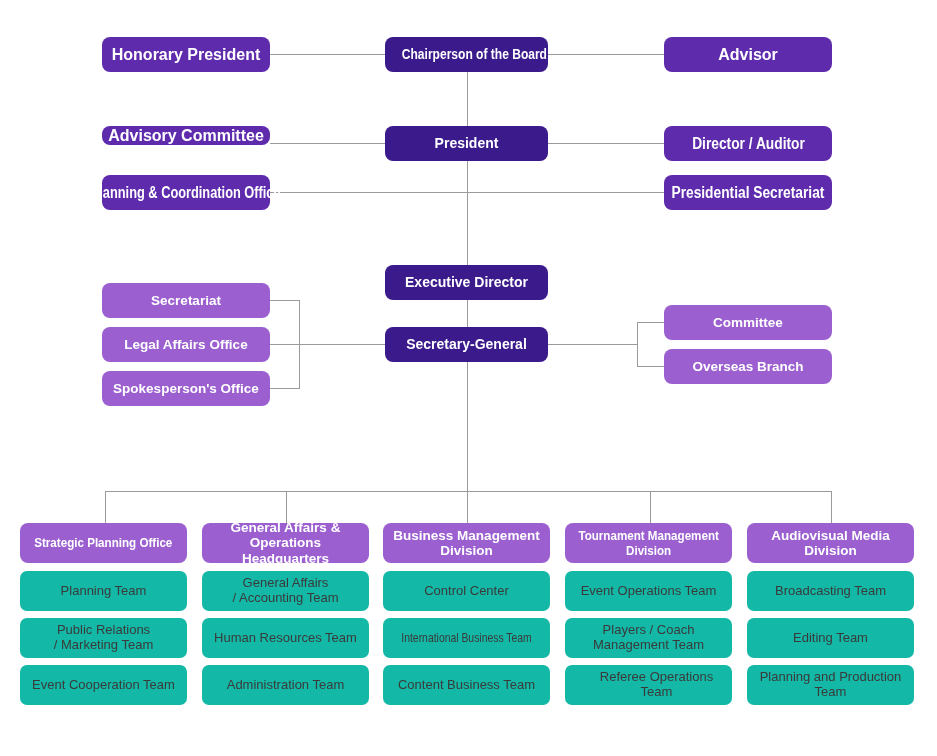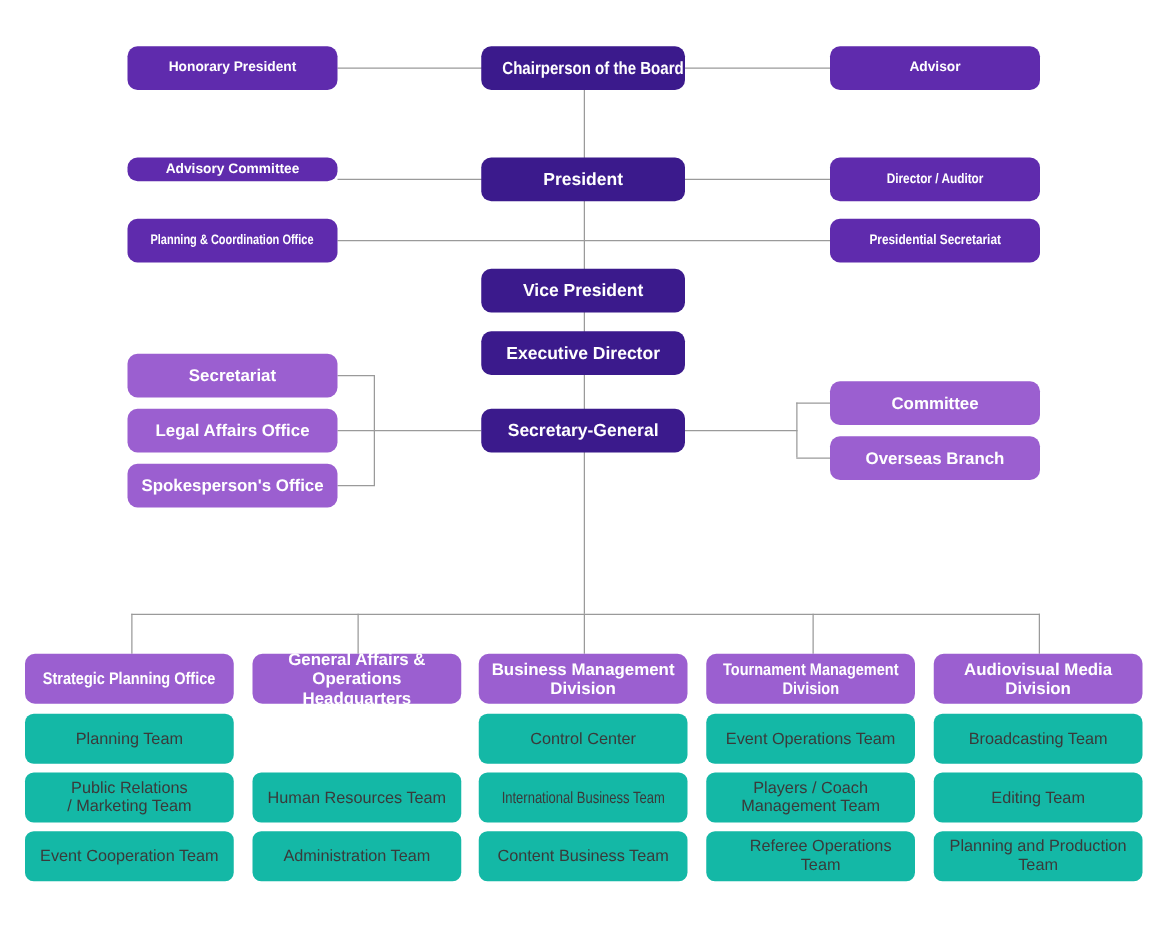--- a/index.html
+++ b/index.html
@@ -32,21 +32,21 @@
   .node-dark {
     background: #3B1A8C;
     color: #ffffff;
     font-weight: bold;
     font-size: 14px;
   }
   .node-mid {
     background: #5F2BAD;
     color: #ffffff;
     font-weight: bold;
-    font-size: 11px;
+    font-size: 16px;
   }
   .node-light {
     background: #9B5FD0;
     color: #ffffff;
     font-weight: bold;
     font-size: 13.5px;
   }
   .node-gray {
     background: #14b8a6;
     color: #3A3A3A;
@@ -125,23 +125,20 @@
     <span class="squeeze">Director / Auditor</span>
   </div>
 
   <div class="node node-mid" style="left:102px; top:175px; width:168px; height:35px;">
     <span class="squeeze-hard">Planning &amp; Coordination Office</span>
   </div>
   <div class="node node-mid" style="left:664px; top:175px; width:168px; height:35px;">
     <span class="squeeze">Presidential Secretariat</span>
   </div>
 
-  <div class="node node-dark" style="left:385px; top:215px; width:163px; height:35px;">
-    <span>Vice President</span>
-  </div>
   <div class="node node-dark" style="left:385px; top:265px; width:163px; height:35px;">
     <span>Executive Director</span>
   </div>
   <div class="node node-dark" style="left:385px; top:327px; width:163px; height:35px;">
     <span>Secretary-General</span>
   </div>
 
   <div class="node node-light" style="left:102px; top:283px; width:168px; height:35px;">
     <span>Secretariat</span>
   </div>
@@ -178,20 +175,23 @@
   <div class="node node-gray" style="left:20px; top:571px; width:167px; height:40px;">
     <span>Planning Team</span>
   </div>
   <div class="node node-gray" style="left:20px; top:618px; width:167px; height:40px;">
     <span>Public Relations<br>/ Marketing Team</span>
   </div>
   <div class="node node-gray" style="left:20px; top:665px; width:167px; height:40px;">
     <span>Event Cooperation Team</span>
   </div>
 
+  <div class="node node-gray" style="left:202px; top:571px; width:167px; height:40px;">
+    <span>General Affairs<br>/ Accounting Team</span>
+  </div>
   <div class="node node-gray" style="left:202px; top:618px; width:167px; height:40px;">
     <span>Human Resources Team</span>
   </div>
   <div class="node node-gray" style="left:202px; top:665px; width:167px; height:40px;text-align:center;">
     <span>Administration Team</span>
   </div>
 
   <div class="node node-gray" style="left:383px; top:571px; width:167px; height:40px;">
     <span>Control Center</span>
   </div>

